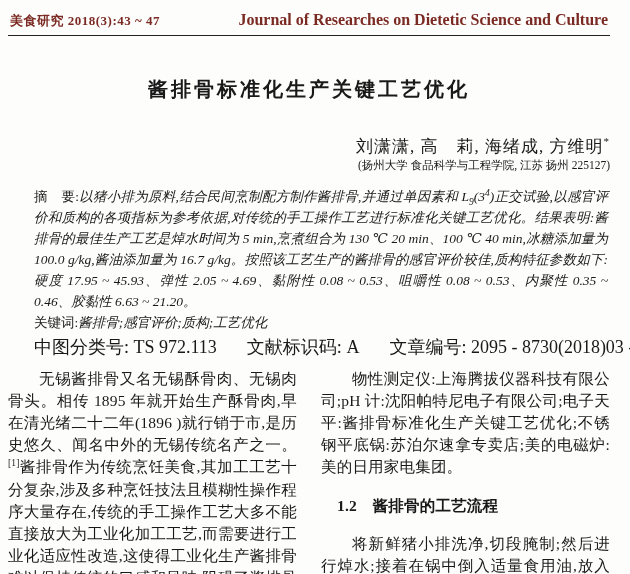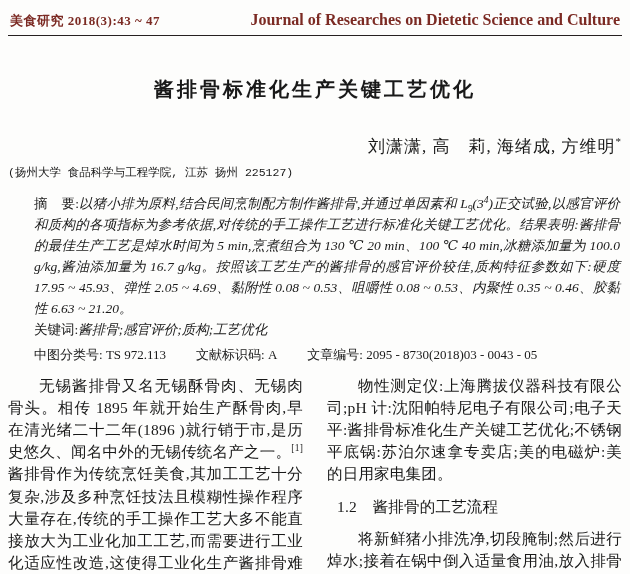--- a/index.html
+++ b/index.html
@@ -1,43 +1,43 @@
 <!DOCTYPE html>
 <html><head>
 <meta charset="utf-8">
 <style>
   html,body{margin:0;padding:0;background:#ffffff;}
   .page{
     width:630px;height:574px;overflow:hidden;box-sizing:border-box;
     background:#fdfdfc;color:#191919;position:relative;
-    padding:8px 8px 0 8px;
+    padding:8px 20px 0 8px;
     font-family:"Liberation Serif","DejaVu Serif",serif;
   }
   
   .header{display:flex;justify-content:space-between;align-items:baseline;padding:3px 2px 0 2px;}
   .header-left{font-size:13px;font-weight:bold;letter-spacing:.5px;}
   .header-right{font-size:16px;font-weight:bold;}
   .header-rule{border:0;border-top:1.6px solid #262020;margin:5px 0 0 0;}
   
   .title{text-align:center;font-size:20px;font-weight:bold;letter-spacing:3px;margin-top:34px;line-height:38px;}
   .authors{text-align:right;font-size:17px;letter-spacing:1px;margin-top:22px;line-height:22px;}
   .authors sup{font-size:11px;}
-  .affiliation{text-align:left;font-size:11.5px;margin-top:7px;line-height:15px;font-family:Liberation Mono, monospace;}
+  .affiliation{text-align:right;font-size:11.5px;margin-top:0;line-height:15px;}
   
   .abstract-block{margin:13px 2px 0 26px;font-size:13.5px;line-height:21px;text-align:justify;}
   .kai{font-style:italic;}
   .block-label{font-weight:normal;font-style:normal;}
   .kw-line{margin:0 2px 4px 26px;font-size:13.5px;line-height:21px;}
-  .meta-line{display:flex;gap:30px;margin:0 2px 0 26px;font-size:13px;line-height:21px;white-space:nowrap;}
+  .meta-line{display:flex;gap:30px;margin:0 2px 0 26px;font-size:18px;line-height:21px;white-space:nowrap;}
   .meta-item{display:inline-block;}
   
   .columns{display:flex;gap:24px;margin-top:10px;}
   .col{flex:1;min-width:0;font-size:15.5px;line-height:22.2px;text-align:justify;letter-spacing:.2px;}
   .col .p{text-indent:2em;margin:0;}
-  .col .h{font-weight:normal;margin:10px;}
+  .col .h{font-weight:bold;margin:16px;}
   sup.ref{font-size:9.5px;line-height:0;}
   sub.sb{font-size:9.5px;line-height:0;}
   sup.sp{font-size:9.5px;line-height:0;}
 </style>
 </head>
 <body>
 
 <div class="page">
 
   <div class="header" style="color:#7b2a23;">

